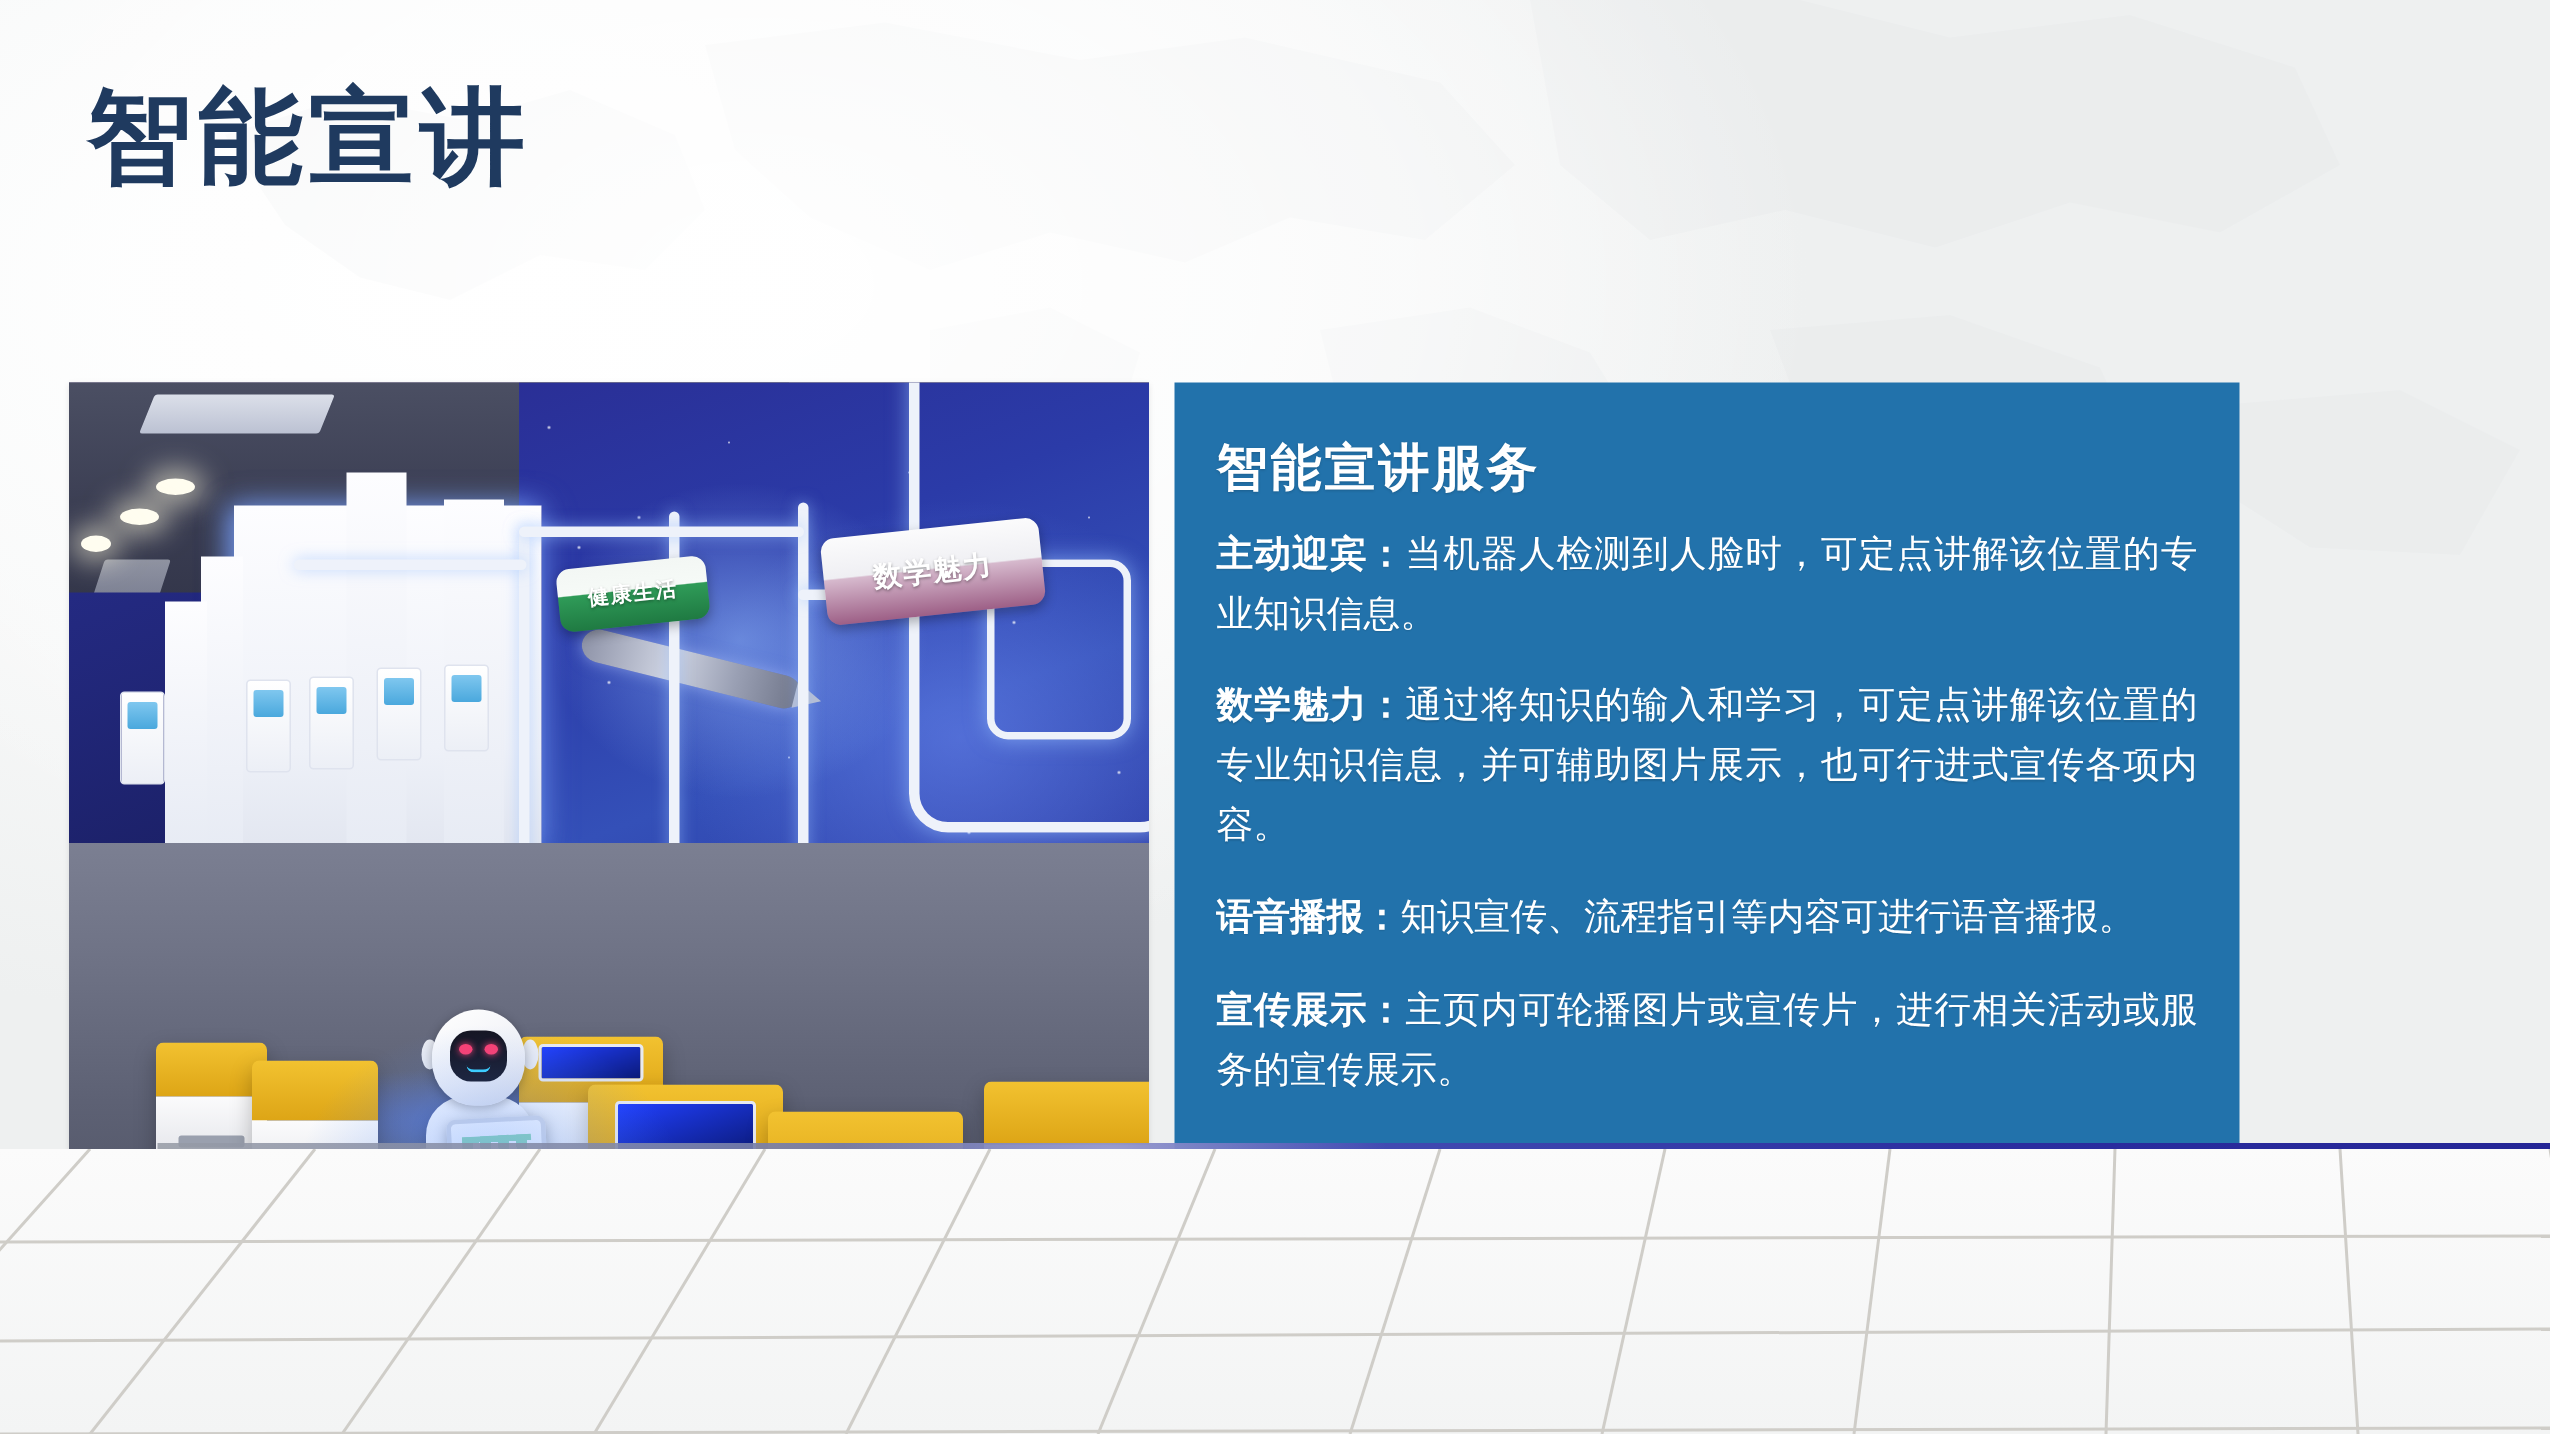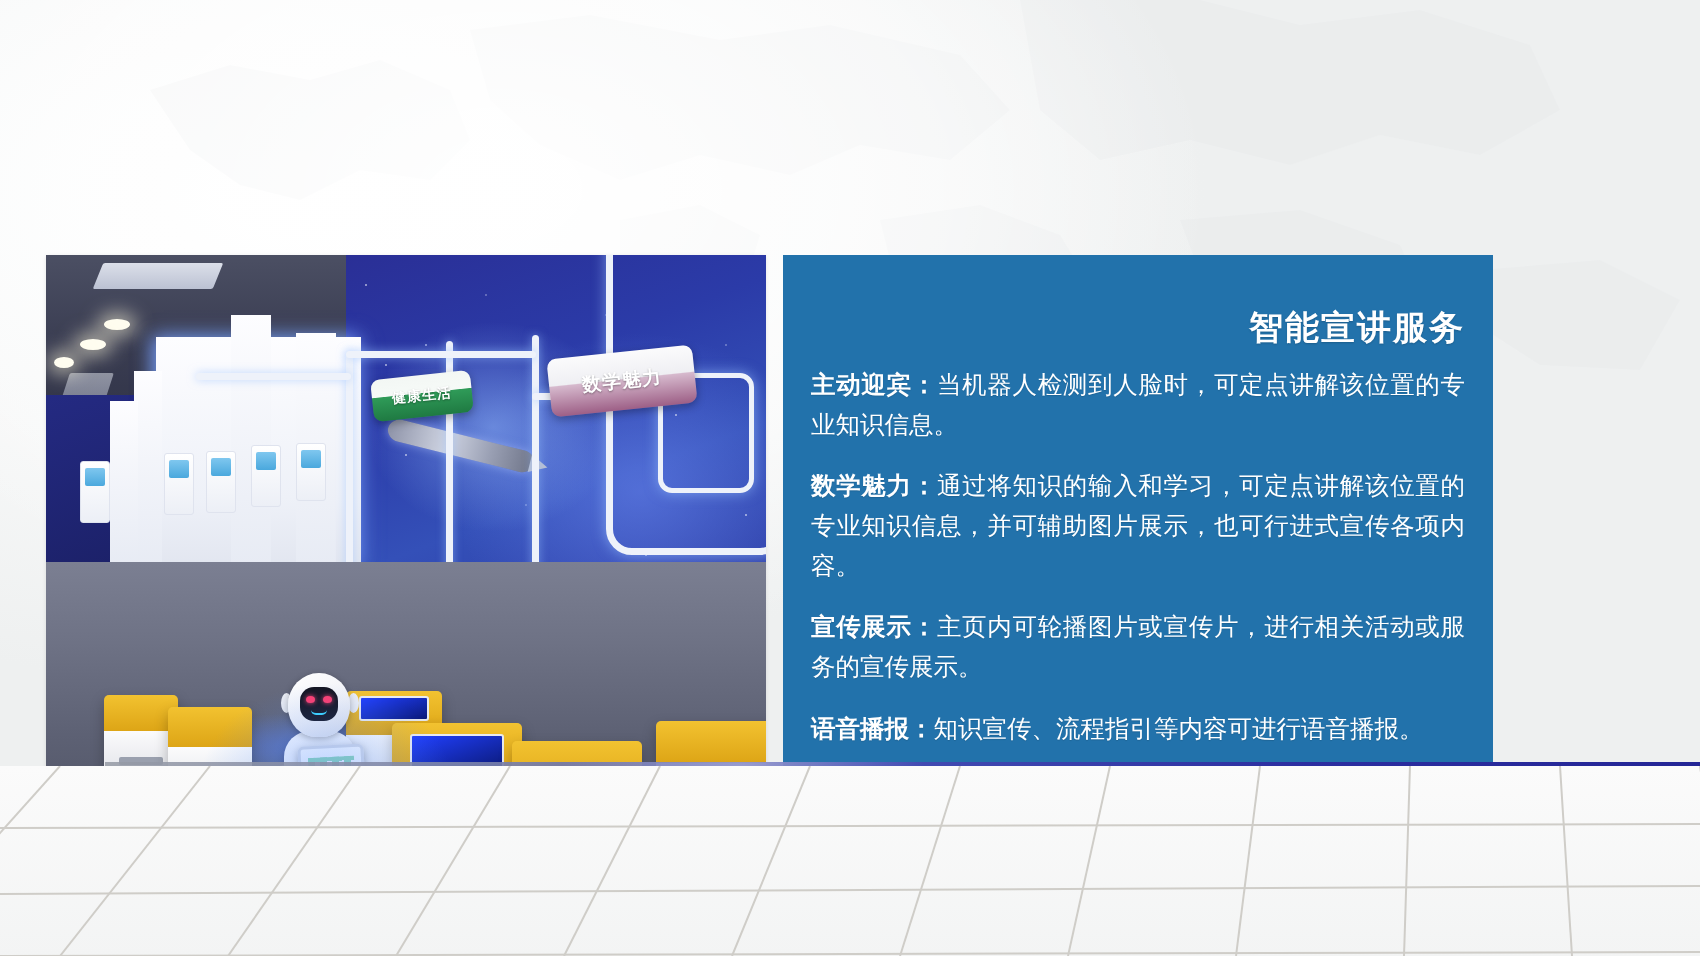--- a/index.html
+++ b/index.html
@@ -230,25 +230,25 @@
   }
 
   
   .panel {
     position:absolute; left:783px; top:255px; width:710px; height:537px;
     background:#2272ab;
     padding:22px 28px 20px 28px;
     color:#ffffff;
   }
   .panel-title {
-    text-align:right;
+    text-align:left;
     font-size:34px; font-weight:700;
     font-family:"DejaVu Serif","Liberation Serif", serif;
     letter-spacing:2px;
-    margin:28px 0 14px 0;
+    margin:12px 0 14px 0;
     text-shadow:0 1px 2px rgba(0,0,0,.18);
   }
   .para {
     font-size:24.5px;
     line-height:1.62;
     margin:0 0 22px 0;
     text-align:justify;
     font-family:"DejaVu Serif","Liberation Serif", serif;
     text-shadow:0 1px 1px rgba(0,0,0,.12);
   }
@@ -270,20 +270,21 @@
         <path d="M880 250 L980 235 L1060 265 L1100 330 L1060 400 L990 440 L930 400 L900 330 Z"></path>
         <path d="M1180 250 L1300 240 L1400 275 L1430 340 L1370 400 L1280 385 L1210 330 Z"></path>
         <path d="M250 300 L330 285 L400 315 L380 370 L300 390 L245 350 Z"></path>
         <path d="M1480 300 L1600 290 L1680 330 L1640 400 L1540 395 L1470 350 Z"></path>
       </g>
     </svg>
   </div>
 
   <div class="lightsweep"></div>
 
+  <div class="title">智能宣讲</div>
 
   <div class="photo">
     <div class="scene">
 
       <div class="ceiling"></div>
       <div class="ceilpanel" style="left:52px;top:8px;width:120px;height:26px;transform:skewX(-22deg);"></div>
       <div class="ceilpanel" style="left:20px;top:118px;width:44px;height:24px;transform:skewX(-18deg);opacity:.5;"></div>
       <div class="spot" style="left:58px;top:64px;"></div>
       <div class="spot" style="left:34px;top:84px;"></div>
       <div class="spot" style="left:8px;top:102px;width:20px;"></div>
@@ -394,25 +395,25 @@
 
     <p class="para">
       <span class="lbl">主动迎宾：</span><span>当机器人检测到人脸时，可定点讲解该位置的专业知识信息。</span>
     </p>
 
     <p class="para">
       <span class="lbl">数学魅力：</span><span>通过将知识的输入和学习，可定点讲解该位置的专业知识信息，并可辅助图片展示，也可行进式宣传各项内容。</span>
     </p>
 
     <p class="para">
+      <span class="lbl">语音播报：</span><span>知识宣传、流程指引等内容可进行语音播报。</span>
+    </p>
+
+    <p class="para">
       <span class="lbl">宣传展示：</span><span>主页内可轮播图片或宣传片，进行相关活动或服务的宣传展示。</span>
-    </p>
-
-    <p class="para">
-      <span class="lbl">语音播报：</span><span>知识宣传、流程指引等内容可进行语音播报。</span>
     </p>
   </div>
 
   <div class="blueband"></div>
   <div class="floor">
     <svg viewBox="0 0 1700 190" preserveAspectRatio="none" aria-hidden="true">
       <defs>
         <linearGradient id="fl" x1="0" y1="0" x2="0" y2="1">
           <stop offset="0%" stop-color="#fbfbfb"></stop>
           <stop offset="100%" stop-color="#f3f4f4"></stop>

